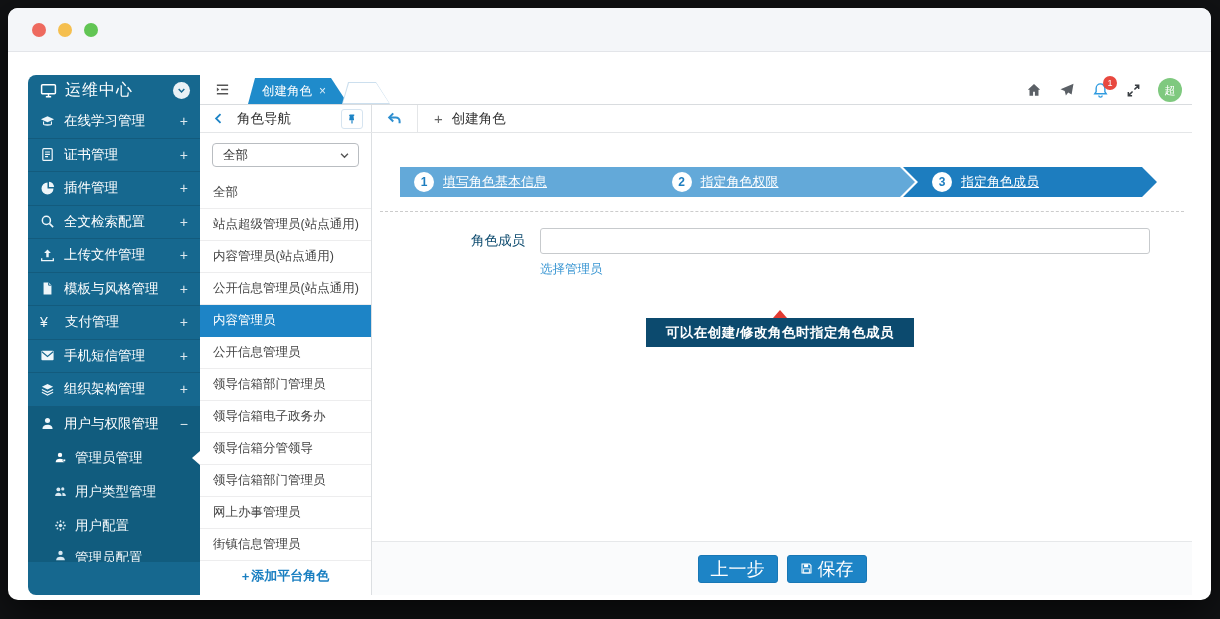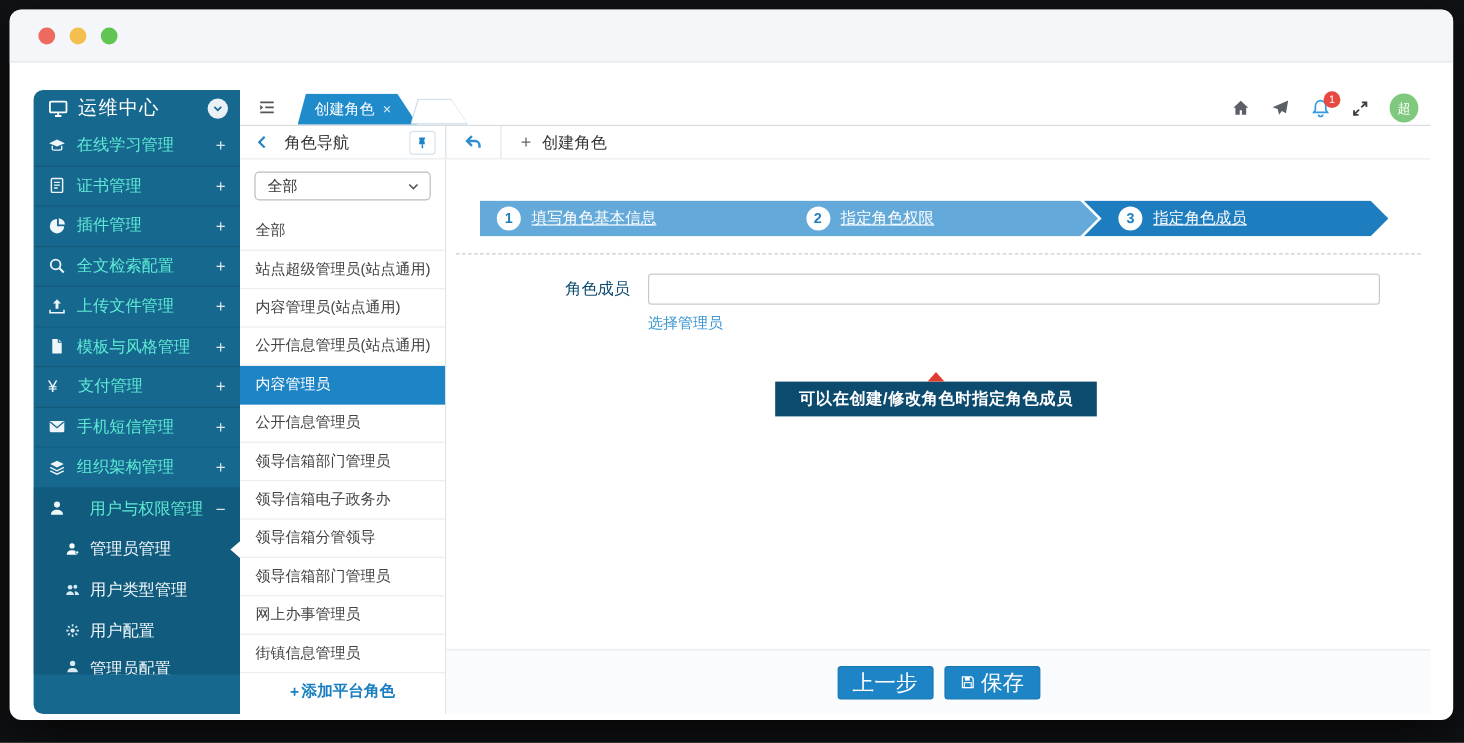--- a/index.html
+++ b/index.html
@@ -34,23 +34,23 @@
   }
   .sb-title .ttl { flex:1; margin-left:8px; }
   .sb-badge {
     width:17px; height:17px; border-radius:50%; background:#e9f1f6; color:#16688F;
     display:flex; align-items:center; justify-content:center;
   }
   .sb-item {
     height:33.5px; display:flex; align-items:center; padding:0 12px;
     font-size:13.5px; border-bottom:1px solid rgba(0,0,0,.12); cursor:pointer;
   }
-  .sb-item .lbl { flex:1; margin-left:9px; color:#5eead4; }
+  .sb-item .lbl { flex:1; margin-left:9px; color:#ffffff; }
   .sb-item .sfx { color:rgba(255,255,255,.85); font-size:14px; }
-  .sb-group { background:#115C7E;text-align:center; }
+  .sb-group { background:#115C7E; }
   .sb-group .sb-item { border-bottom:none; height:34px; }
   .sb-sub {
     height:34px; display:flex; align-items:center; padding:0 12px 0 26px;
     font-size:13.5px; cursor:pointer; position:relative;
   }
   .sb-sub .lbl { margin-left:8px; color:#f2f8fb; }
   .sb-sub.active .caret {
     position:absolute; right:0; top:50%; margin-top:-7px;
     width:0; height:0; border-top:7px solid transparent; border-bottom:7px solid transparent;
     border-right:8px solid #fff;

